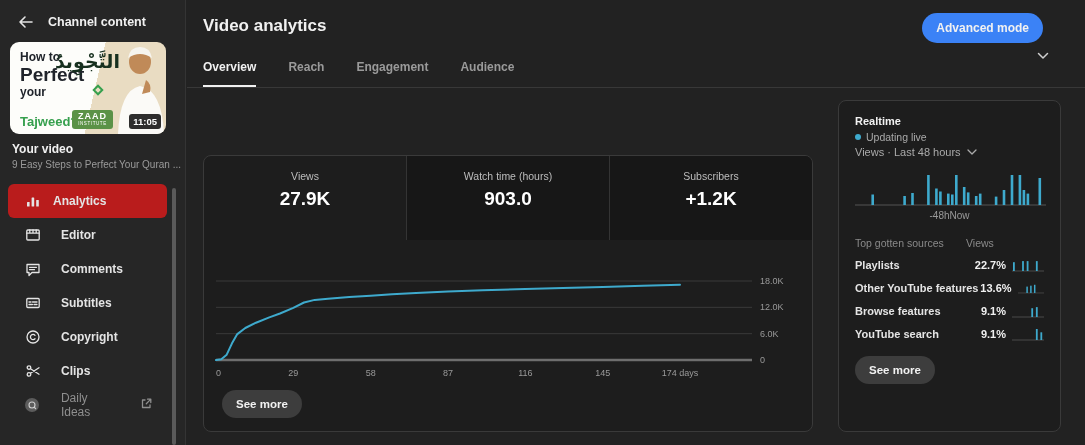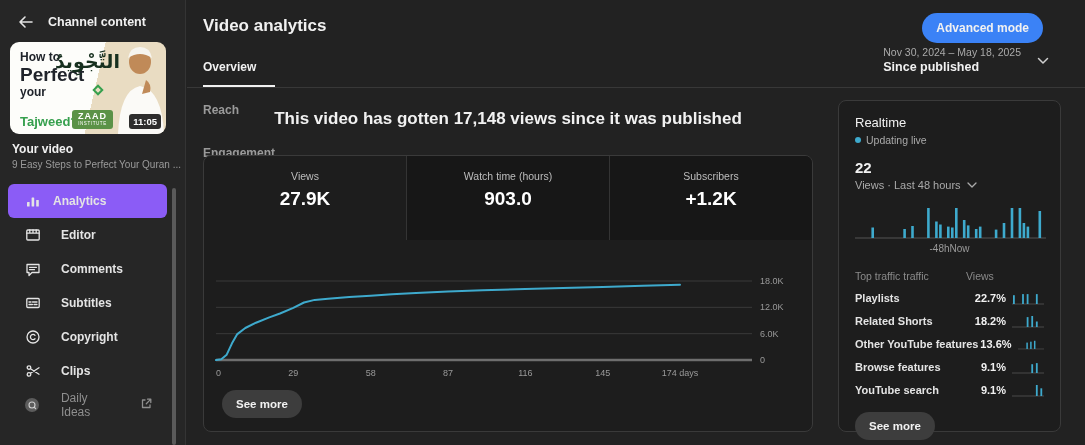--- a/index.html
+++ b/index.html
@@ -23,53 +23,53 @@
   .zaad { position:absolute; left:62px; bottom:5px; background:#5b9247; color:#fff; border-radius:3px; padding:2px 6px 2px; text-align:center; }
   .zaad .z1 { font-size:9px; font-weight:bold; letter-spacing:1px; line-height:1; }
   .zaad .z2 { font-size:4.5px; letter-spacing:.6px; line-height:1.3; }
   .duration { position:absolute; right:5px; bottom:5px; background:rgba(0,0,0,.82); color:#fff; font-size:9.5px; font-weight:bold; padding:2px 4px; border-radius:3px; }
   .person { position:absolute; right:0; top:0; height:100%; }
   .your-video { padding:14px 0 0 12px; font-size:12px; font-weight:bold; }
   .video-title { padding:3px 12px 0 12px; font-size:10px; color:#9a9a9a; white-space:nowrap; overflow:hidden; }
   .nav { position:absolute; left:0; top:184px; width:100%; }
   .nav-item { display:flex; align-items:center; gap:20px; height:34px; padding-left:16px; margin:0 18px 0 8px; border-radius:6px; cursor:pointer; }
   .nav-item .lbl { font-size:12px; font-weight:bold; color:#e4e4e4; }
-  .nav-item.selected { background:#8b5cf6;gap:12px; }
+  .nav-item.selected { background:#b91c1c;gap:12px; }
   .nav-item.dimmed .lbl { color:#8f8f8f; font-weight:normal; }
   .nav-item .ext { margin-left:auto; margin-right:14px; }
   .nav-icon { width:17px; height:17px; display:flex; align-items:center; justify-content:center; }
   .scrollbar { position:absolute; right:9px; top:188px; width:4px; height:257px; background:#5a5a5a; border-radius:2px; }
 
   
   .main { position:absolute; left:187px; top:0; width:898px; height:445px; background:#222; }
   .page-title { position:absolute; left:16px; top:16px; font-size:17px; font-weight:bold; }
   .adv-btn { position:absolute; right:42px; top:13px; background:#3b82f6; border:none; color:#f1f1f1; font-size:12px; font-weight:bold;
              padding:8px 14px; border-radius:17px; cursor:pointer; font-family:inherit; }
-  .tabs { position:absolute; left:16px; top:60px; display:flex; gap:16px;flex-direction:column; }
+  .tabs { position:absolute; left:16px; top:60px; display:flex; gap:32px; }
   .tab { font-size:12px; font-weight:bold; color:#9a9a9a; padding-bottom:11px; cursor:pointer; border-bottom:2px solid transparent; }
   .tab.selected { color:#f1f1f1; border-bottom:2px solid #f1f1f1; }
   .header-divider { position:absolute; left:0; top:87px; width:100%; height:1px; background:#383838; }
   .date-block { position:absolute; right:36px; top:46px; display:flex; align-items:center; gap:16px; cursor:pointer; }
   .date-range { font-size:10.5px; color:#aaa; }
   .date-mode { font-size:12.5px; font-weight:bold; color:#f1f1f1; margin-top:2px; }
   .headline { position:absolute; left:16px; top:109px; width:610px; text-align:center; font-size:17px; font-weight:bold; }
 
   .chart-panel { position:absolute; left:16px; top:155px; width:610px; height:277px; background:#1d1d1d; border:1px solid #3a3a3a; border-radius:8px; overflow:hidden; }
   .metric-row { display:flex; height:84px; }
   .metric { flex:1; text-align:center; padding-top:14px; cursor:pointer; }
   .metric.dim { background:#171717; border-left:1px solid #343434; }
   .metric .m-label { font-size:10.5px; color:#bdbdbd; }
   .metric .m-value { font-size:19px; font-weight:bold; margin-top:6px; color:#fff; }
   .line-chart { position:absolute; left:0; top:100px; }
   .see-more { position:absolute; left:18px; bottom:13px; background:#3d3d3d; border:none; color:#f1f1f1; font-size:11.5px; font-weight:bold;
               padding:8px 14px; border-radius:16px; cursor:pointer; font-family:inherit; }
 
   
   .rt-panel { position:absolute; left:651px; top:100px; width:223px; height:332px; background:#1d1d1d; border:1px solid #3a3a3a; border-radius:8px; padding:14px 16px; }
-  .rt-title { font-size:13px; font-weight:normal; }
+  .rt-title { font-size:11px; font-weight:bold; }
   .rt-live { display:flex; align-items:center; gap:5px; margin-top:4px; }
   .rt-dot { width:6px; height:6px; border-radius:50%; background:#3eaacd; }
   .rt-live span { font-size:10.5px; color:#aaa; }
   .rt-count { font-size:15px; font-weight:bold; margin-top:13px; }
   .rt-caption { display:flex; align-items:center; gap:6px; margin-top:3px; font-size:11px; color:#aaa; cursor:pointer; }
   .rt-bars { margin-top:12px; display:block; }
   .rt-axis { display:flex; justify-content:center; font-size:10px; color:#9a9a9a; margin-top:2px; }
   .tt-head { display:flex; margin-top:16px; font-size:10.5px; color:#8a8a8a; }
   .tt-head .th-src { flex:1; }
   .tt-head .th-views { width:78px; text-align:left; }
@@ -207,34 +207,29 @@
     <button class="adv-btn">Advanced mode</button>
 
     <div class="tabs">
       <div class="tab selected">Overview</div>
       <div class="tab">Reach</div>
       <div class="tab">Engagement</div>
       <div class="tab">Audience</div>
     </div>
 
     <div class="date-block">
-      <div>
-        <div class="date-range">Nov 30, 2024 – May 18, 2025</div>
-        <div class="date-mode">Since published</div>
-      </div>
       <span>
         <svg width="12" height="8" viewBox="0 0 12 8">
             <path class="icon-stroke" style="stroke:#cfcfcf;stroke-width:1.5" d="M1.5 1.5 6 6l4.5-4.5"></path>
           </svg>
       </span>
     </div>
 
     <div class="header-divider"></div>
 
-    <div class="headline">This video has gotten 17,148 views since it was published</div>
 
     <div class="chart-panel">
       <div class="metric-row">
         <div class="metric">
           <div class="m-label">Views</div>
           <div class="m-value">27.9K</div>
         </div>
         <div class="metric dim">
           <div class="m-label">Watch time (hours)</div>
           <div class="m-value">903.0</div>
@@ -264,21 +259,20 @@
         </svg>
       <button class="see-more">See more</button>
     </div>
 
     <div class="rt-panel">
       <div class="rt-title">Realtime</div>
       <div class="rt-live">
         <span class="rt-dot"></span>
         <span>Updating live</span>
       </div>
-      <div class="rt-count">22</div>
       <div class="rt-caption">
         <span>Views · Last 48 hours</span>
         <svg width="10" height="7" viewBox="0 0 10 7">
             <path class="icon-stroke" style="stroke:#aaa" d="M1 1l4 4 4-4"></path>
           </svg>
       </div>
       <svg class="rt-bars" width="191" height="38" viewBox="0 0 191 38">
           <line x1="0" y1="35" x2="191" y2="35" stroke="#555" stroke-width="1"></line>
           <rect x="16.4" y="24.5" width="2.6" height="10.5" fill="#3eaacd"></rect>
           <rect x="48.3" y="26.0" width="2.6" height="9.0" fill="#3eaacd"></rect>
@@ -299,46 +293,36 @@
           <rect x="163.6" y="5.0" width="2.6" height="30.0" fill="#3eaacd"></rect>
           <rect x="167.6" y="20.0" width="2.6" height="15.0" fill="#3eaacd"></rect>
           <rect x="171.6" y="23.6" width="2.6" height="11.4" fill="#3eaacd"></rect>
           <rect x="183.5" y="8.0" width="2.6" height="27.0" fill="#3eaacd"></rect>
         </svg>
       <div class="rt-axis">
         <span>-48h</span>
         <span>Now</span>
       </div>
       <div class="tt-head">
-        <span class="th-src">Top traffic traffic</span>
+        <span class="th-src">Top gotten sources</span>
         <span class="th-views">Views</span>
       </div>
 
       <div class="tt-row">
         <span class="src">Playlists</span>
         <span class="pct">22.7%</span>
         <svg class="spark-svg" viewBox="0 0 32 14">
             <line x1="0" y1="13" x2="32" y2="13" stroke="#555" stroke-width="0.8"></line>
             <rect x="1.0" y="4.2" width="1.8" height="8.8" fill="#3eaacd"></rect>
             <rect x="10.1" y="3.1" width="1.8" height="9.9" fill="#3eaacd"></rect>
             <rect x="14.7" y="3.1" width="1.8" height="9.9" fill="#3eaacd"></rect>
             <rect x="23.9" y="3.1" width="1.8" height="9.9" fill="#3eaacd"></rect>
           </svg>
       </div>
       <div class="tt-row">
-        <span class="src">Related Shorts</span>
-        <span class="pct">18.2%</span>
-        <svg class="spark-svg" viewBox="0 0 32 14">
-            <line x1="0" y1="13" x2="32" y2="13" stroke="#555" stroke-width="0.8"></line>
-            <rect x="14.7" y="3.1" width="1.8" height="9.9" fill="#3eaacd"></rect>
-            <rect x="19.3" y="2.0" width="1.8" height="11.0" fill="#3eaacd"></rect>
-            <rect x="23.9" y="7.5" width="1.8" height="5.5" fill="#3eaacd"></rect>
-          </svg>
-      </div>
-      <div class="tt-row">
         <span class="src">Other YouTube features</span>
         <span class="pct">13.6%</span>
         <svg class="spark-svg" viewBox="0 0 32 14">
             <line x1="0" y1="13" x2="32" y2="13" stroke="#555" stroke-width="0.8"></line>
             <rect x="10.1" y="5.3" width="1.8" height="7.7" fill="#3eaacd"></rect>
             <rect x="14.7" y="4.2" width="1.8" height="8.8" fill="#3eaacd"></rect>
             <rect x="19.3" y="3.1" width="1.8" height="9.9" fill="#3eaacd"></rect>
           </svg>
       </div>
       <div class="tt-row">

